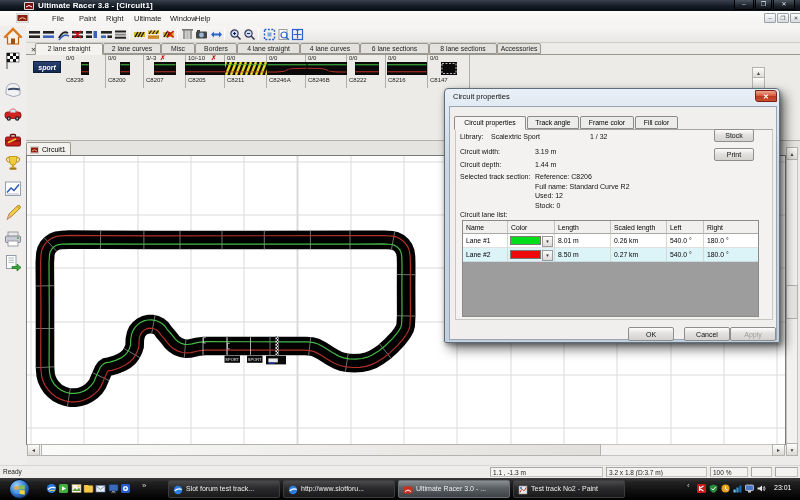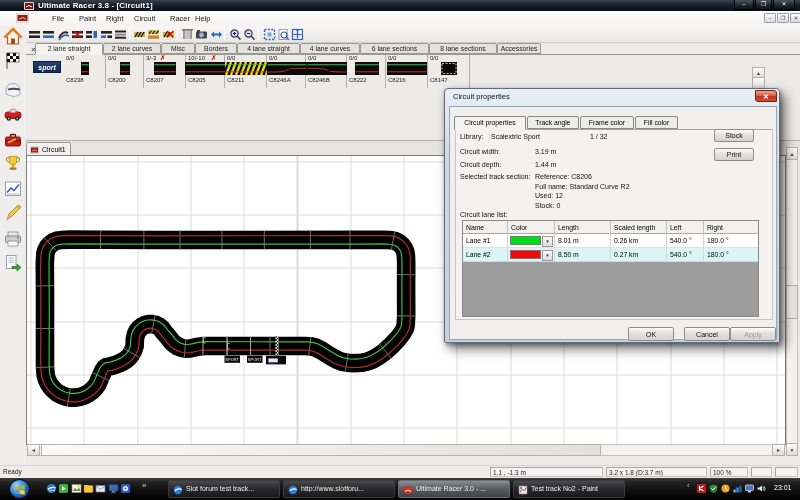--- a/index.html
+++ b/index.html
@@ -135,22 +135,22 @@
 
 <div id="menubar" class="abs">
   <svg class="abs micon" viewBox="0 0 13 10">
       <rect x="0" y="0" width="13" height="10" rx="1" fill="#e8e6e2" stroke="#a8a6a2" stroke-width="0.5"></rect>
       <rect x="1.5" y="2" width="10" height="6" fill="#8c1d12"></rect>
       <path d="M3 6.5 Q6.5 3 10 6.5" stroke="#f3d9a0" stroke-width="1" fill="none"></path>
     </svg>
   <span class="abs mitem" style="left:52px">File</span>
   <span class="abs mitem" style="left:79px">Paint</span>
   <span class="abs mitem" style="left:106px">Right</span>
-  <span class="abs mitem" style="left:134px">Circuit</span>
-  <span class="abs mitem" style="left:170px">Racer</span>
+  <span class="abs mitem" style="left:134px">Ultimate</span>
+  <span class="abs mitem" style="left:170px">Window</span>
   <span class="abs mitem" style="left:195px">Help</span>
   <div class="abs mdibtn" style="left:764px">–</div>
   <div class="abs mdibtn" style="left:777px">❐</div>
   <div class="abs mdibtn" style="left:790px">✕</div>
 </div>
 
 <div id="toolbar" class="abs">
     <div class="abs tbtn" style="left:28.0px"><svg viewBox="0 0 13 13" width="13" height="13">
         <rect x="1" y="3" width="11" height="2.6" fill="#222"></rect>
         <rect x="1" y="7.4" width="11" height="2.6" fill="#222"></rect>

